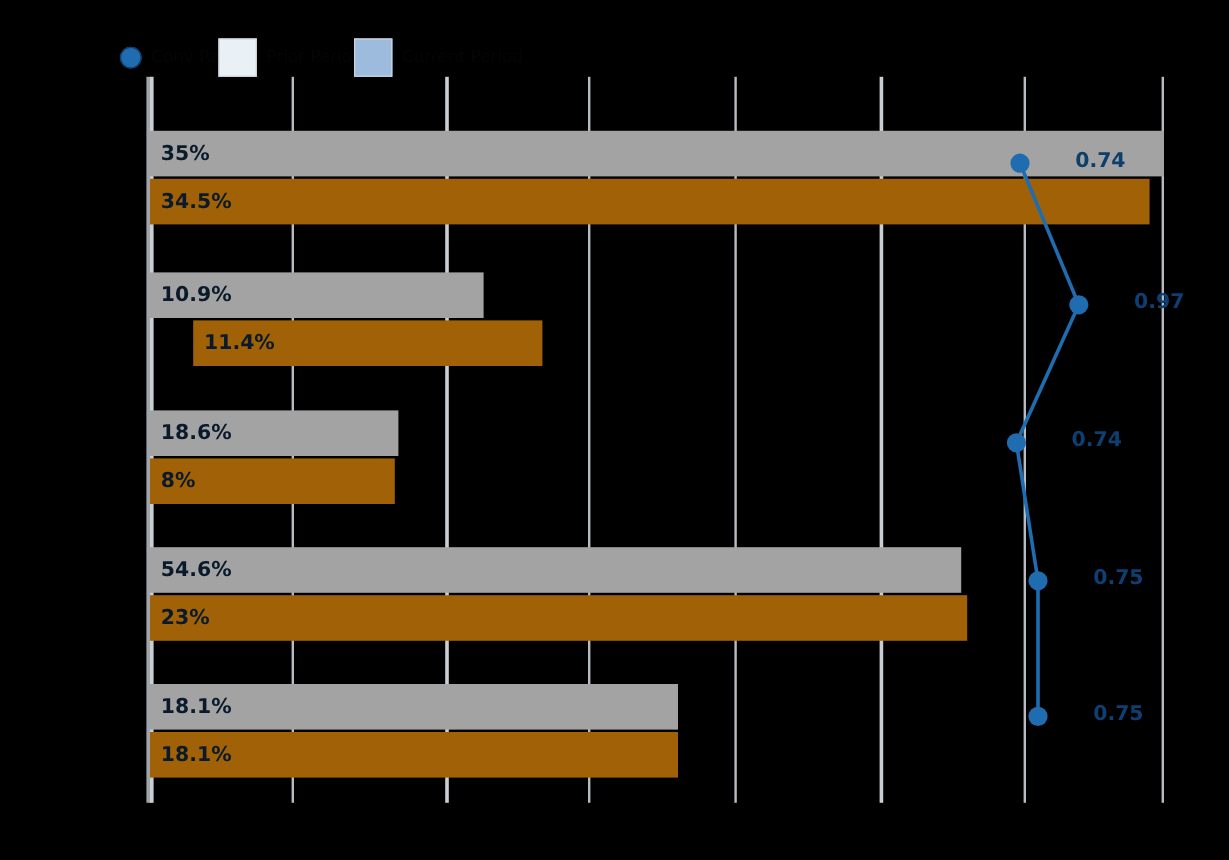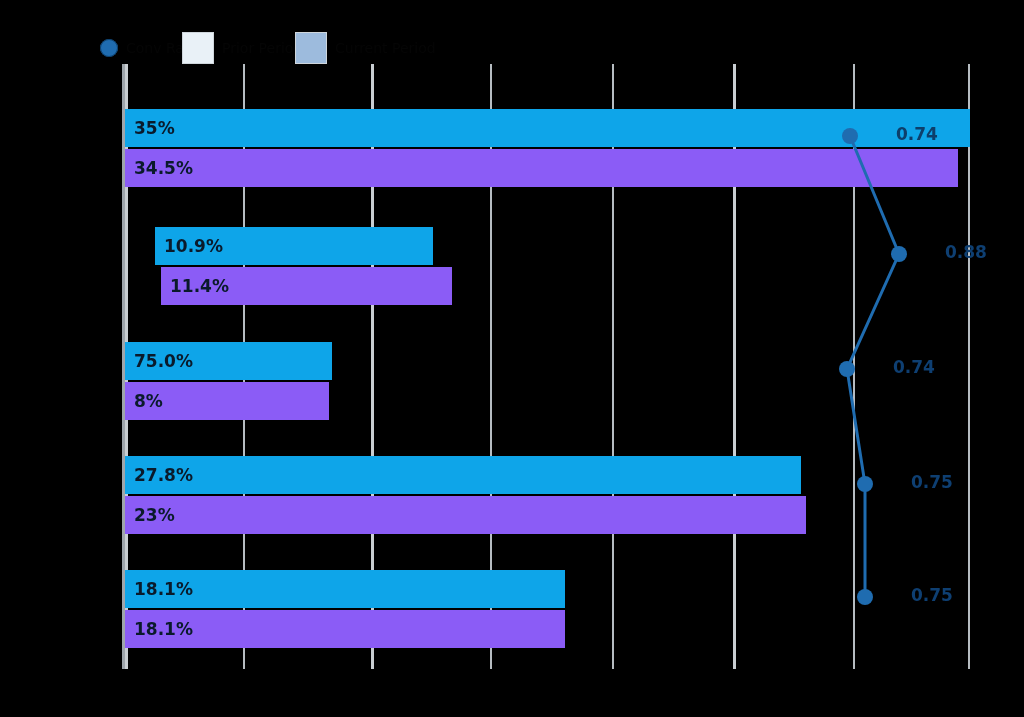--- a/index.html
+++ b/index.html
@@ -21,22 +21,22 @@
   
   .plot{position:absolute;left:125px;top:64px;width:846px;height:605px;}
   .vgrid{position:absolute;top:0;bottom:0;width:2px;background:#b6bcc1;}
   .vgrid.major{width:3px;background:#c9ced2;}
   .axis-left{position:absolute;left:-3px;top:0;bottom:0;width:4px;background:#9ea5ab;}
 
   
   .grp{position:absolute;left:0;width:100%;}
   .bar{position:absolute;left:0;height:38px;display:flex;align-items:center;}
   .bar .cap{font-size:17px;font-weight:bold;color:#0a1a2b;padding-left:9px;white-space:nowrap;}
-  .bar.b1{background:#0ea5e9;top:0;}
-  .bar.b2{background:#8b5cf6;top:40px;}
+  .bar.b1{background:#a3a3a3;top:0;}
+  .bar.b2{background:#a16207;top:40px;}
 
   
   .lineSvg{position:absolute;left:0;top:0;width:846px;height:605px;overflow:visible;}
   .ptlab{position:absolute;font-size:17px;font-weight:bold;color:#0e3f72;white-space:nowrap;margin-left:29px;}
   .ptlab.first{color:#0d3f6b;}
 </style>
 </head>
 <body>
 
 <div id="stage">
@@ -78,42 +78,42 @@
       <div class="bar b1" style="width:845px;">
         <span class="cap">35%</span>
       </div>
       <div class="bar b2" style="width:833px;">
         <span class="cap">34.5%</span>
       </div>
     </div>
 
     <div class="grp" style="top:163px;">
 
-      <div class="bar b1" style="width:278px;margin-left:30px;">
+      <div class="bar b1" style="width:278px;">
         <span class="cap">10.9%</span>
       </div>
       <div class="bar b2" style="width:291px;margin-left:36px;">
         <span class="cap">11.4%</span>
       </div>
     </div>
 
     <div class="grp" style="top:278px;">
 
       <div class="bar b1" style="width:207px;">
-        <span class="cap">75.0%</span>
+        <span class="cap">18.6%</span>
       </div>
       <div class="bar b2" style="width:204px;">
         <span class="cap">8%</span>
       </div>
     </div>
 
     <div class="grp" style="top:392px;">
 
       <div class="bar b1" style="width:676px;">
-        <span class="cap">27.8%</span>
+        <span class="cap">54.6%</span>
       </div>
       <div class="bar b2" style="width:681px;">
         <span class="cap">23%</span>
       </div>
     </div>
 
     <div class="grp" style="top:506px;">
 
       <div class="bar b1" style="width:440px;">
         <span class="cap">18.1%</span>
@@ -126,19 +126,19 @@
     <svg class="lineSvg" viewBox="0 0 846 605" preserveAspectRatio="none">
       <polyline points="725,72 774,190 722,305 740,420 740,533" fill="none" stroke="#1f6cb0" stroke-width="3"></polyline>
       <circle cx="725" cy="72" r="8" fill="#1f6cb0"></circle>
       <circle cx="774" cy="190" r="8" fill="#1f6cb0"></circle>
       <circle cx="722" cy="305" r="8" fill="#1f6cb0"></circle>
       <circle cx="740" cy="420" r="8" fill="#1f6cb0"></circle>
       <circle cx="740" cy="533" r="8" fill="#1f6cb0"></circle>
     </svg>
 
     <span class="ptlab first" style="left:742px;top:60px;">0.74</span>
-    <span class="ptlab" style="left:791px;top:178px;">0.88</span>
+    <span class="ptlab" style="left:791px;top:178px;">0.97</span>
     <span class="ptlab" style="left:739px;top:293px;">0.74</span>
     <span class="ptlab" style="left:757px;top:408px;">0.75</span>
     <span class="ptlab" style="left:757px;top:521px;">0.75</span>
 
   </div>
 </div>
 
 </body></html>

